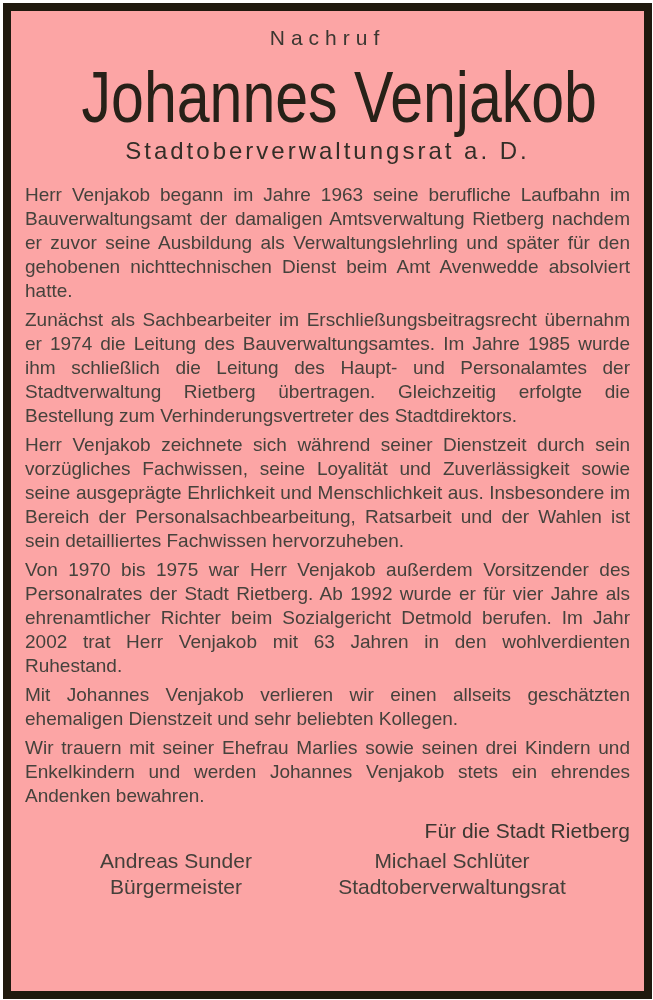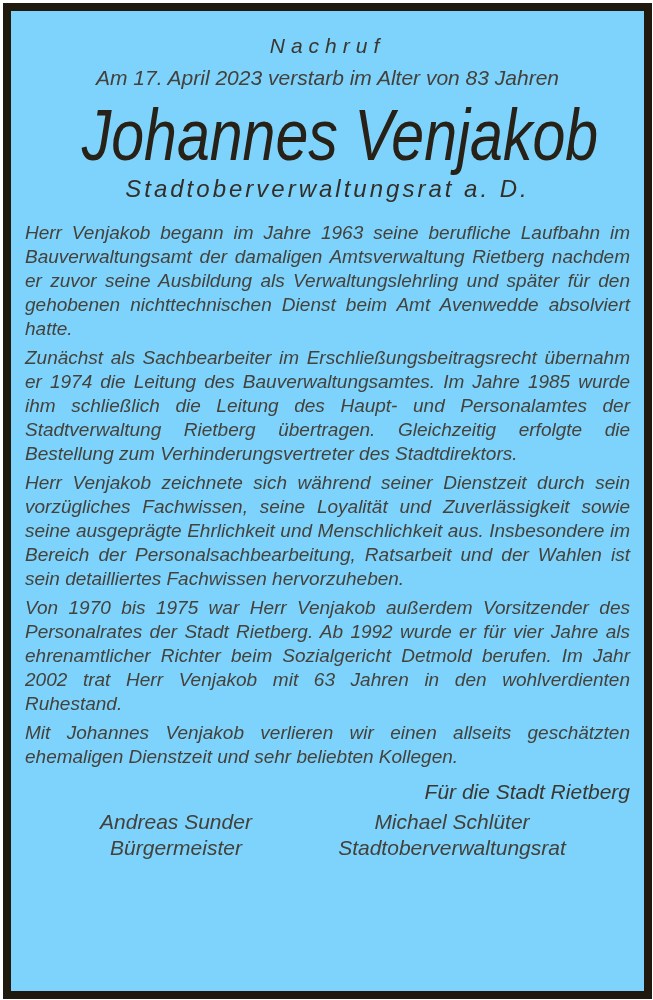--- a/index.html
+++ b/index.html
@@ -17,23 +17,22 @@
     overflow: hidden;
   }
   .frame {
     position: absolute;
     left: 3px;
     top: 3px;
     right: 1px;
     bottom: 1px;
     border: 8px solid #1f190e;
     box-sizing: border-box;
-    padding: 8px 14px;
-    background: #7dd3fc;
-    font-style: italic;
+    padding: 0 14px;
+    background: #fca5a5;
   }
   .nachruf {
     margin-top: 14px;
     text-align: center;
     font-size: 21px;
     line-height: 26px;
     letter-spacing: 6px;
     color: #3b3731;
   }
   .intro {
@@ -101,33 +100,33 @@
 </style>
 </head>
 <body>
 
 <div class="page">
   <div class="frame">
 
     <div class="nachruf">Nachruf</div>
 
     <div class="intro">
-      <div>Am 17. April 2023 verstarb im Alter von 83 Jahren</div>
     </div>
 
     <h1 class="name"><span class="name-inner">Johannes Venjakob</span></h1>
 
     <div class="subtitle">Stadtoberverwaltungsrat a. D.</div>
 
     <div class="body">
       <p>Herr Venjakob begann im Jahre 1963 seine berufliche Laufbahn im Bauverwaltungsamt der damaligen Amtsverwaltung Rietberg nachdem er zuvor seine Ausbildung als Verwaltungslehrling und später für den gehobenen nichttechnischen Dienst beim Amt Avenwedde absolviert hatte.</p>
       <p>Zunächst als Sachbearbeiter im Erschließungsbeitragsrecht übernahm er 1974 die Leitung des Bauverwaltungsamtes. Im Jahre 1985 wurde ihm schließlich die Leitung des Haupt- und Personalamtes der Stadtverwaltung Rietberg übertragen. Gleichzeitig erfolgte die Bestellung zum Verhinderungsvertreter des Stadtdirektors.</p>
       <p>Herr Venjakob zeichnete sich während seiner Dienstzeit durch sein vorzügliches Fachwissen, seine Loyalität und Zuverlässigkeit sowie seine ausgeprägte Ehrlichkeit und Menschlichkeit aus. Insbesondere im Bereich der Personalsachbearbeitung, Ratsarbeit und der Wahlen ist sein detailliertes Fachwissen hervorzuheben.</p>
       <p>Von 1970 bis 1975 war Herr Venjakob außerdem Vorsitzender des Personalrates der Stadt Rietberg. Ab 1992 wurde er für vier Jahre als ehrenamtlicher Richter beim Sozialgericht Detmold berufen. Im Jahr 2002 trat Herr Venjakob mit 63 Jahren in den wohlverdienten Ruhestand.</p>
       <p>Mit Johannes Venjakob verlieren wir einen allseits geschätzten ehemaligen Dienstzeit und sehr beliebten Kollegen.</p>
+      <p>Wir trauern mit seiner Ehefrau Marlies sowie seinen drei Kindern und Enkelkindern und werden Johannes Venjakob stets ein ehrendes Andenken bewahren.</p>
     </div>
 
     <div class="closing">Für die Stadt Rietberg</div>
 
     <div class="sig-row">
       <div class="sig sig-left">
         <div>Andreas Sunder</div>
         <div>Bürgermeister</div>
       </div>
       <div class="sig sig-right">

